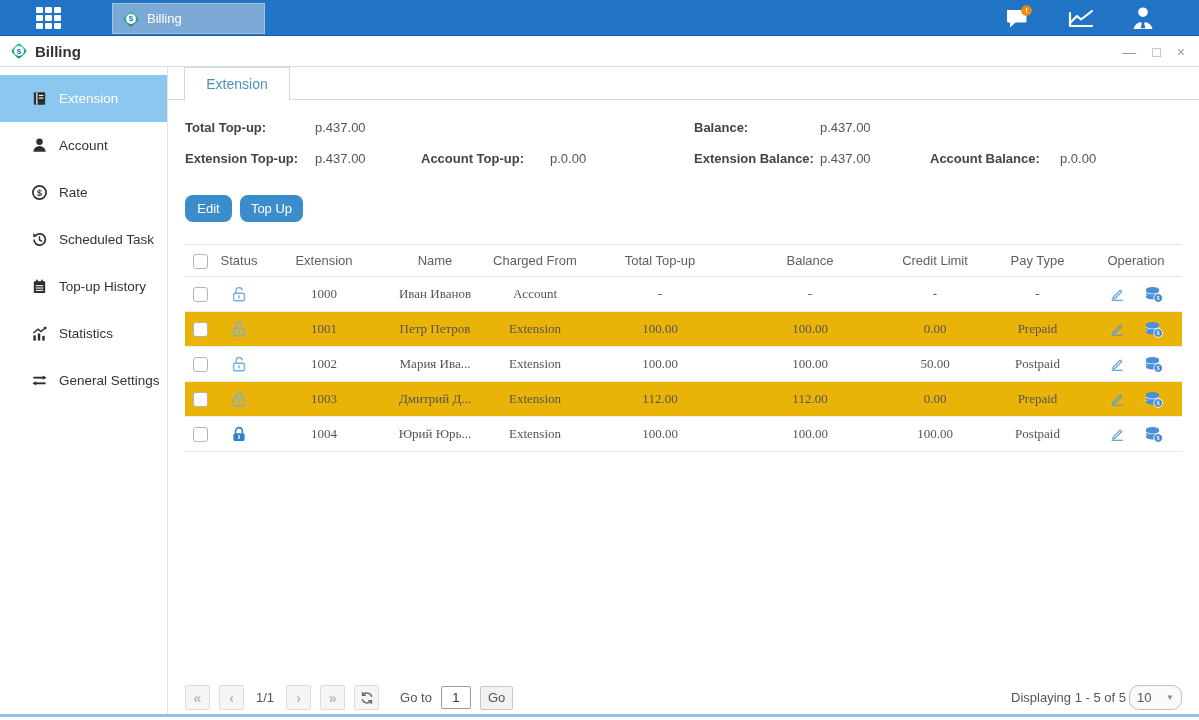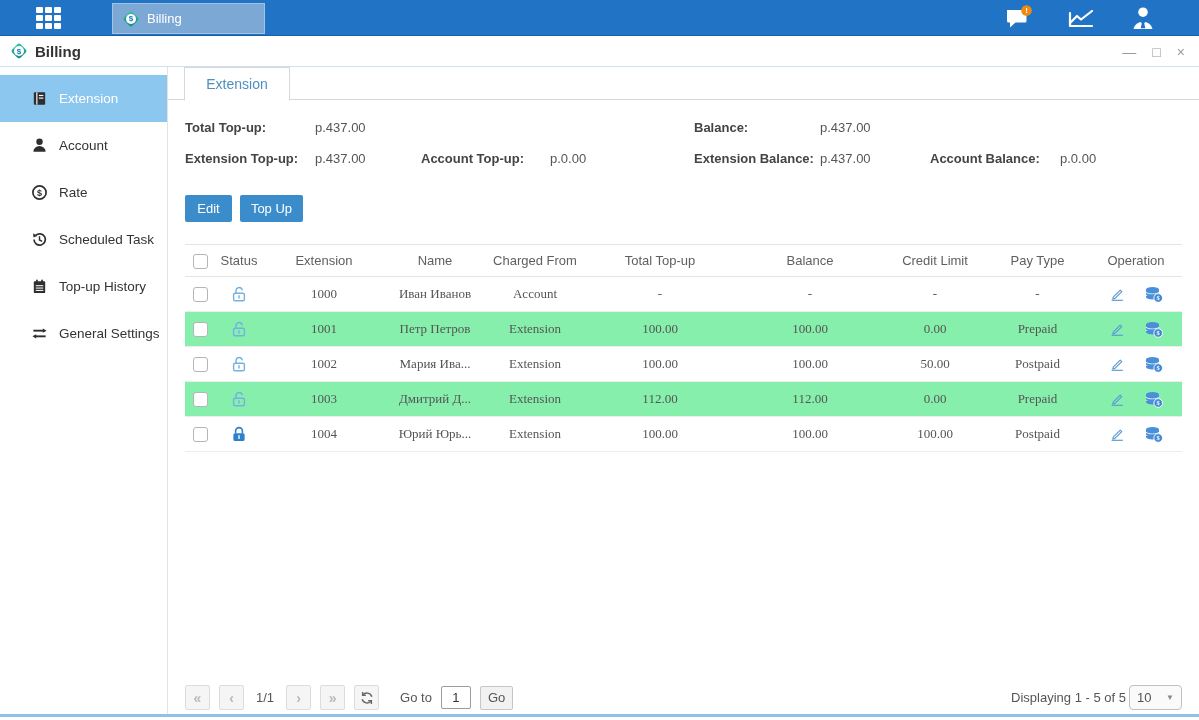--- a/index.html
+++ b/index.html
@@ -48,52 +48,52 @@
   .tab-active { position:absolute; left:16px; top:0; width:106px; height:34px; background:#fff;
     border:1px solid #d8d8d8; border-bottom:1px solid #fff; color:#4e8fc0; font-size:14px;
     display:flex; align-items:center; justify-content:center; cursor:pointer; z-index:2; }
 
   .summary-row { position:absolute; left:0; right:0; height:18px; font-size:13px; }
   .summary-row .lbl { position:absolute; font-weight:bold; color:#444; white-space:nowrap; }
   .summary-row .val { position:absolute; color:#555; white-space:nowrap; }
   .row1 { top:53px; } .row2 { top:84px; }
 
   .btn { position:absolute; top:128px; height:27px; background:#3b8cca; color:#fff; border:none;
-    border-radius:2px; font-size:13px; font-family:"Liberation Sans",sans-serif; cursor:pointer; }
+    border-radius:8px; font-size:13px; font-family:"Liberation Sans",sans-serif; cursor:pointer; }
   .btn-edit { left:17px; width:47px; }
   .btn-topup { left:72px; width:63px; }
 
   
   .tbl-wrap { position:absolute; top:177px; left:17px; right:17px; }
   table { width:100%; border-collapse:collapse; table-layout:fixed; font-size:13px; color:#555; }
   thead th { height:32px; font-weight:normal; color:#5f5f5f; text-align:center;
     border-top:1px solid #e4e4e4; border-bottom:1px solid #e4e4e4; white-space:nowrap; overflow:hidden; }
   tbody td { height:35px; text-align:center; border-bottom:1px solid #ececec; white-space:nowrap; overflow:hidden;font-family:Liberation Serif, serif; }
-  tbody tr.alt { background:#86efac; }
+  tbody tr.alt { background:#eab308; }
   .checkbox { display:inline-block; width:15px; height:15px; border:1px solid #b5b5b5; border-radius:3px;
     background:#fff; vertical-align:middle; cursor:pointer; }
   .status-icon { display:inline-flex; vertical-align:middle; cursor:pointer; }
   .op-cell span { display:inline-flex; vertical-align:middle; cursor:pointer; }
   .op-cell .gap { width:14px; display:inline-block; }
 
   
   .paging { position:absolute; top:617px; left:17px; right:17px; height:27px;
     display:flex; align-items:center; justify-content:space-between; font-size:13px; color:#555; }
   .pg-left { display:flex; align-items:center; gap:9px; }
   .pg-btn { width:25px; height:25px; background:#f5f5f5; border:1px solid #dcdcdc; border-radius:2px;
     display:flex; align-items:center; justify-content:center; color:#b9b9b9; font-size:14px;
     font-weight:bold; cursor:pointer; line-height:1; }
   .pg-indicator { color:#555; padding:0 3px; }
   .goto-label { margin-left:12px; }
   .goto-input { width:30px; height:23px; border:1px solid #9c9c9c; border-radius:2px; text-align:center;
     font-size:13px; font-family:"Liberation Sans",sans-serif; color:#333; }
   .go-btn { height:24px; padding:0 7px; background:#f2f2f2; border:1px solid #c6c6c6; border-radius:2px;
     font-size:13px; color:#555; cursor:pointer; font-family:"Liberation Sans",sans-serif; }
   .pg-right { display:flex; align-items:center; gap:3px;text-align:center; }
-  .page-size { width:53px; height:25px; border:1px solid #c0c0c0; border-radius:4px; background:#fafafa;
+  .page-size { width:53px; height:25px; border:1px solid #c0c0c0; border-radius:10px; background:#fafafa;
     display:flex; align-items:center; justify-content:space-between; padding:0 7px; cursor:pointer; }
   .page-size .caret { font-size:8px; color:#8a8a8a; }
 
   .bottom-strip { position:absolute; left:0; right:0; bottom:0; height:3px; background:#8fc0e6; }
 </style>
 </head>
 <body>
 
 <div class="topbar">
   <div class="apps-grid">
@@ -200,20 +200,32 @@
         <svg width="17" height="17" viewBox="0 0 18 18">
             <rect x="3" y="3.5" width="12" height="12.5" rx="1" fill="#2e2e2e"></rect>
             <rect x="5.4" y="1.6" width="1.7" height="3.6" rx="0.8" fill="#2e2e2e"></rect>
             <rect x="10.9" y="1.6" width="1.7" height="3.6" rx="0.8" fill="#2e2e2e"></rect>
             <rect x="5" y="7.6" width="8" height="1.1" fill="#fff"></rect>
             <rect x="5" y="10.1" width="8" height="1.1" fill="#fff"></rect>
             <rect x="5" y="12.6" width="8" height="1.1" fill="#fff"></rect>
           </svg>
       </span>
       <span>Top-up History</span>
+    </div>
+    <div class="side-item">
+      <span class="s-icon">
+        <svg width="17" height="17" viewBox="0 0 18 18" fill="#2e2e2e">
+            <rect x="2.5" y="11" width="2.6" height="5.5"></rect>
+            <rect x="7.2" y="9" width="2.6" height="7.5"></rect>
+            <rect x="11.9" y="11.5" width="2.6" height="5"></rect>
+            <polyline points="2.5,8.5 7.5,4.5 10.5,7 15,3.2" fill="none" stroke="#2e2e2e" stroke-width="1.6"></polyline>
+            <polygon points="12.9,2 16.6,1.8 15.9,5.4"></polygon>
+          </svg>
+      </span>
+      <span>Statistics</span>
     </div>
     <div class="side-item">
       <span class="s-icon">
         <svg width="17" height="17" viewBox="0 0 18 18">
             <line x1="2.5" y1="6" x2="14" y2="6" stroke="#2e2e2e" stroke-width="2"></line>
             <polygon points="16.5,6 12.5,3.8 12.5,8.2" fill="#2e2e2e"></polygon>
             <line x1="4" y1="12" x2="15.5" y2="12" stroke="#2e2e2e" stroke-width="2"></line>
             <polygon points="1.5,12 5.5,9.8 5.5,14.2" fill="#2e2e2e"></polygon>
           </svg>
       </span>

